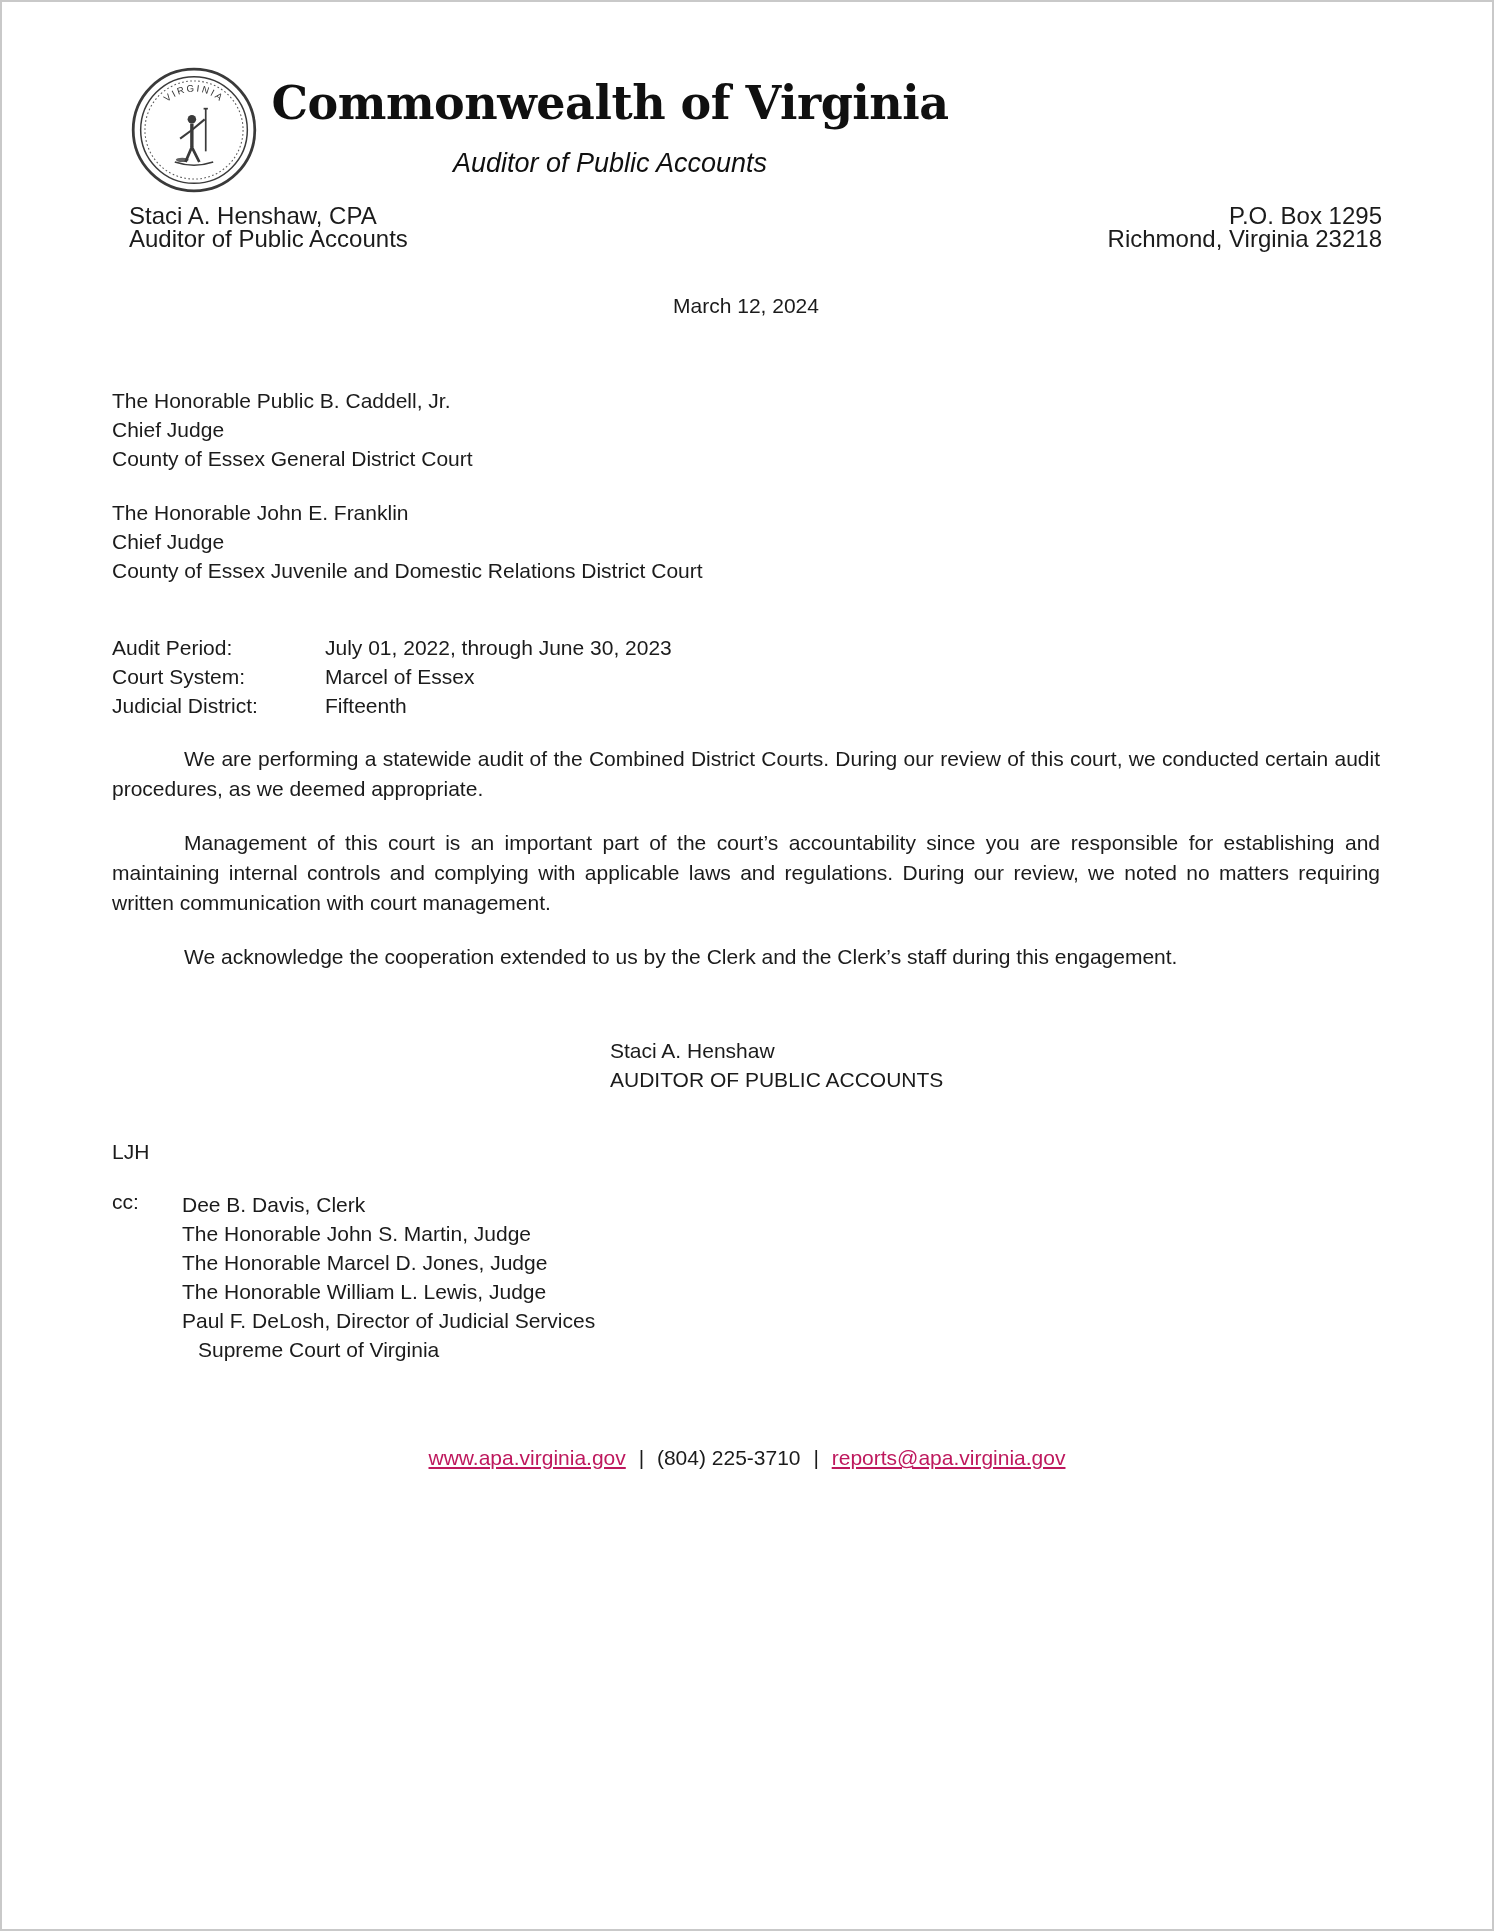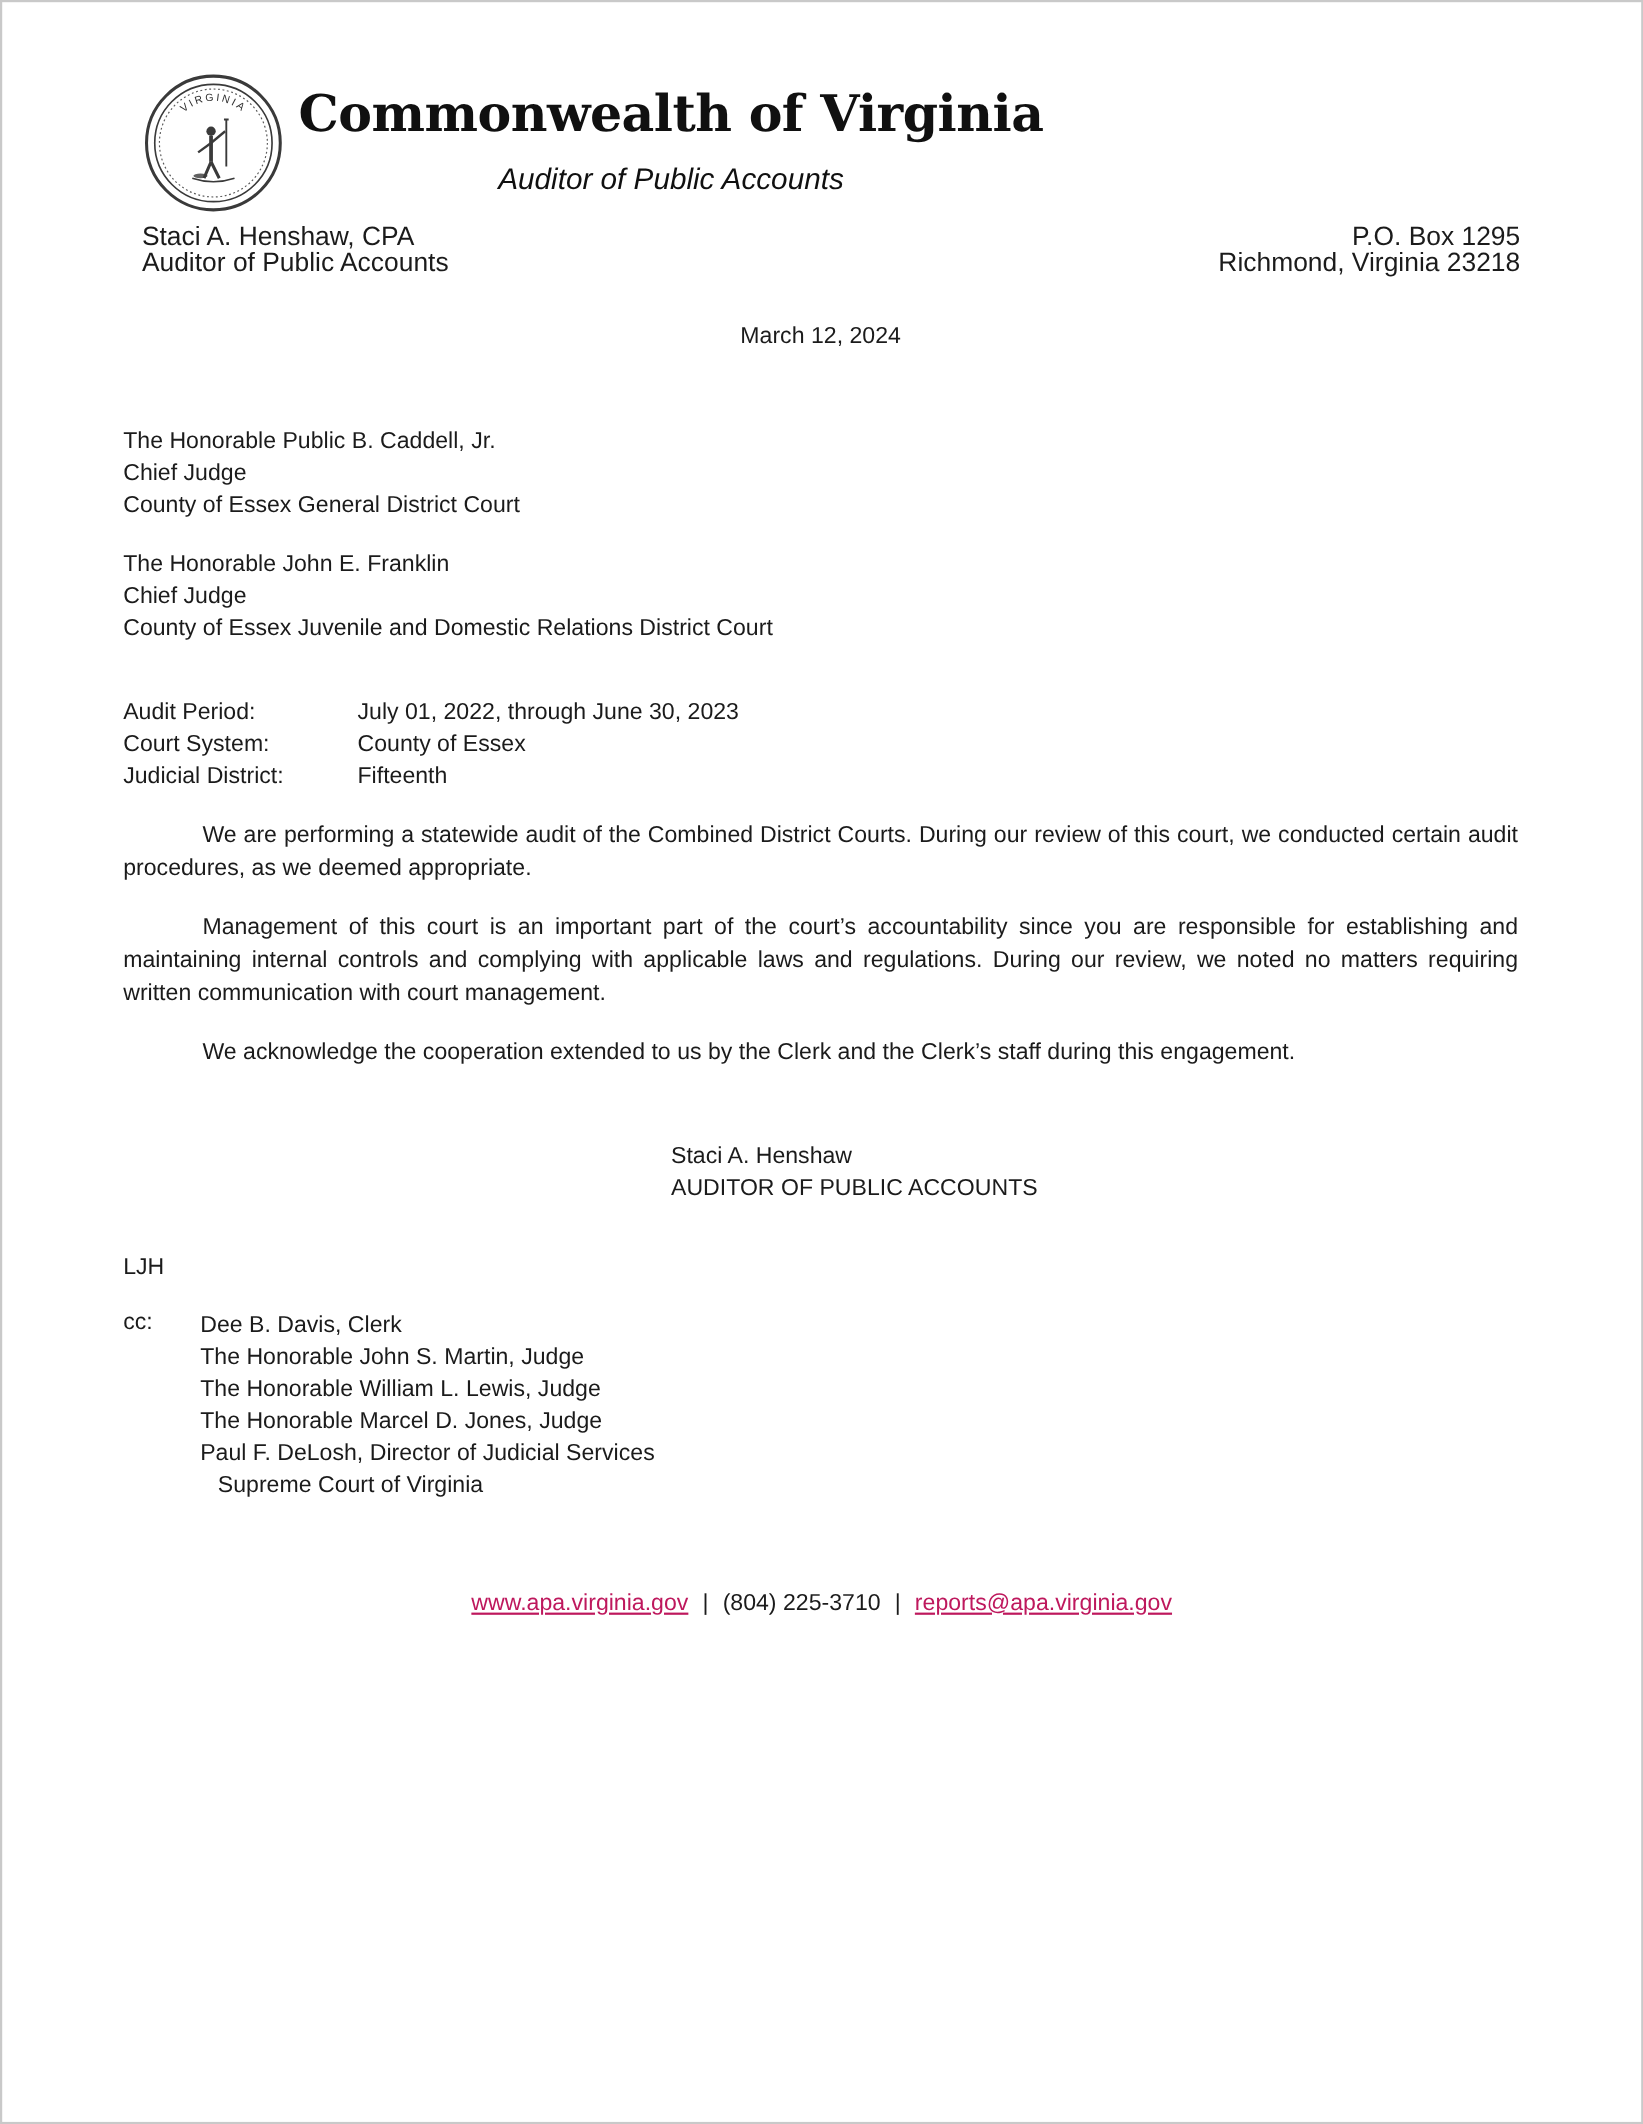--- a/index.html
+++ b/index.html
@@ -161,21 +161,21 @@
       <div>County of Essex Juvenile and Domestic Relations District Court</div>
     </div>
 
     <div class="info-block">
       <div class="info-row">
         <div class="info-label">Audit Period:</div>
         <div class="info-value">July 01, 2022, through June 30, 2023</div>
       </div>
       <div class="info-row">
         <div class="info-label">Court System:</div>
-        <div class="info-value">County of Essex</div>
+        <div class="info-value">Marcel of Essex</div>
       </div>
       <div class="info-row">
         <div class="info-label">Judicial District:</div>
         <div class="info-value">Fifteenth</div>
       </div>
     </div>
 
     <div class="paragraphs">
       <p class="para">We are performing a statewide audit of the Combined District Courts.  During our review of this court, we conducted certain audit procedures, as we deemed appropriate.</p>
       <p class="para">Management of this court is an important part of the court’s accountability since you are responsible for establishing and maintaining internal controls and complying with applicable laws and regulations.  During our review, we noted no matters requiring written communication with court management.</p>
@@ -187,22 +187,22 @@
       <div>AUDITOR OF PUBLIC ACCOUNTS</div>
     </div>
 
     <div class="initials">LJH</div>
 
     <div class="cc-block">
       <div class="cc-label">cc:</div>
       <div class="cc-list">
         <div>Dee B. Davis, Clerk</div>
         <div>The Honorable John S. Martin, Judge</div>
+        <div>The Honorable Marcel D. Jones, Judge</div>
         <div>The Honorable William L. Lewis, Judge</div>
-        <div>The Honorable Marcel D. Jones, Judge</div>
         <div>Paul F. DeLosh, Director of Judicial Services</div>
         <div class="cc-sub">Supreme Court of Virginia</div>
       </div>
     </div>
 
   </div>
 
   <div class="footer">
     <span class="link">www.apa.virginia.gov</span>
     <span class="sep">|</span>

